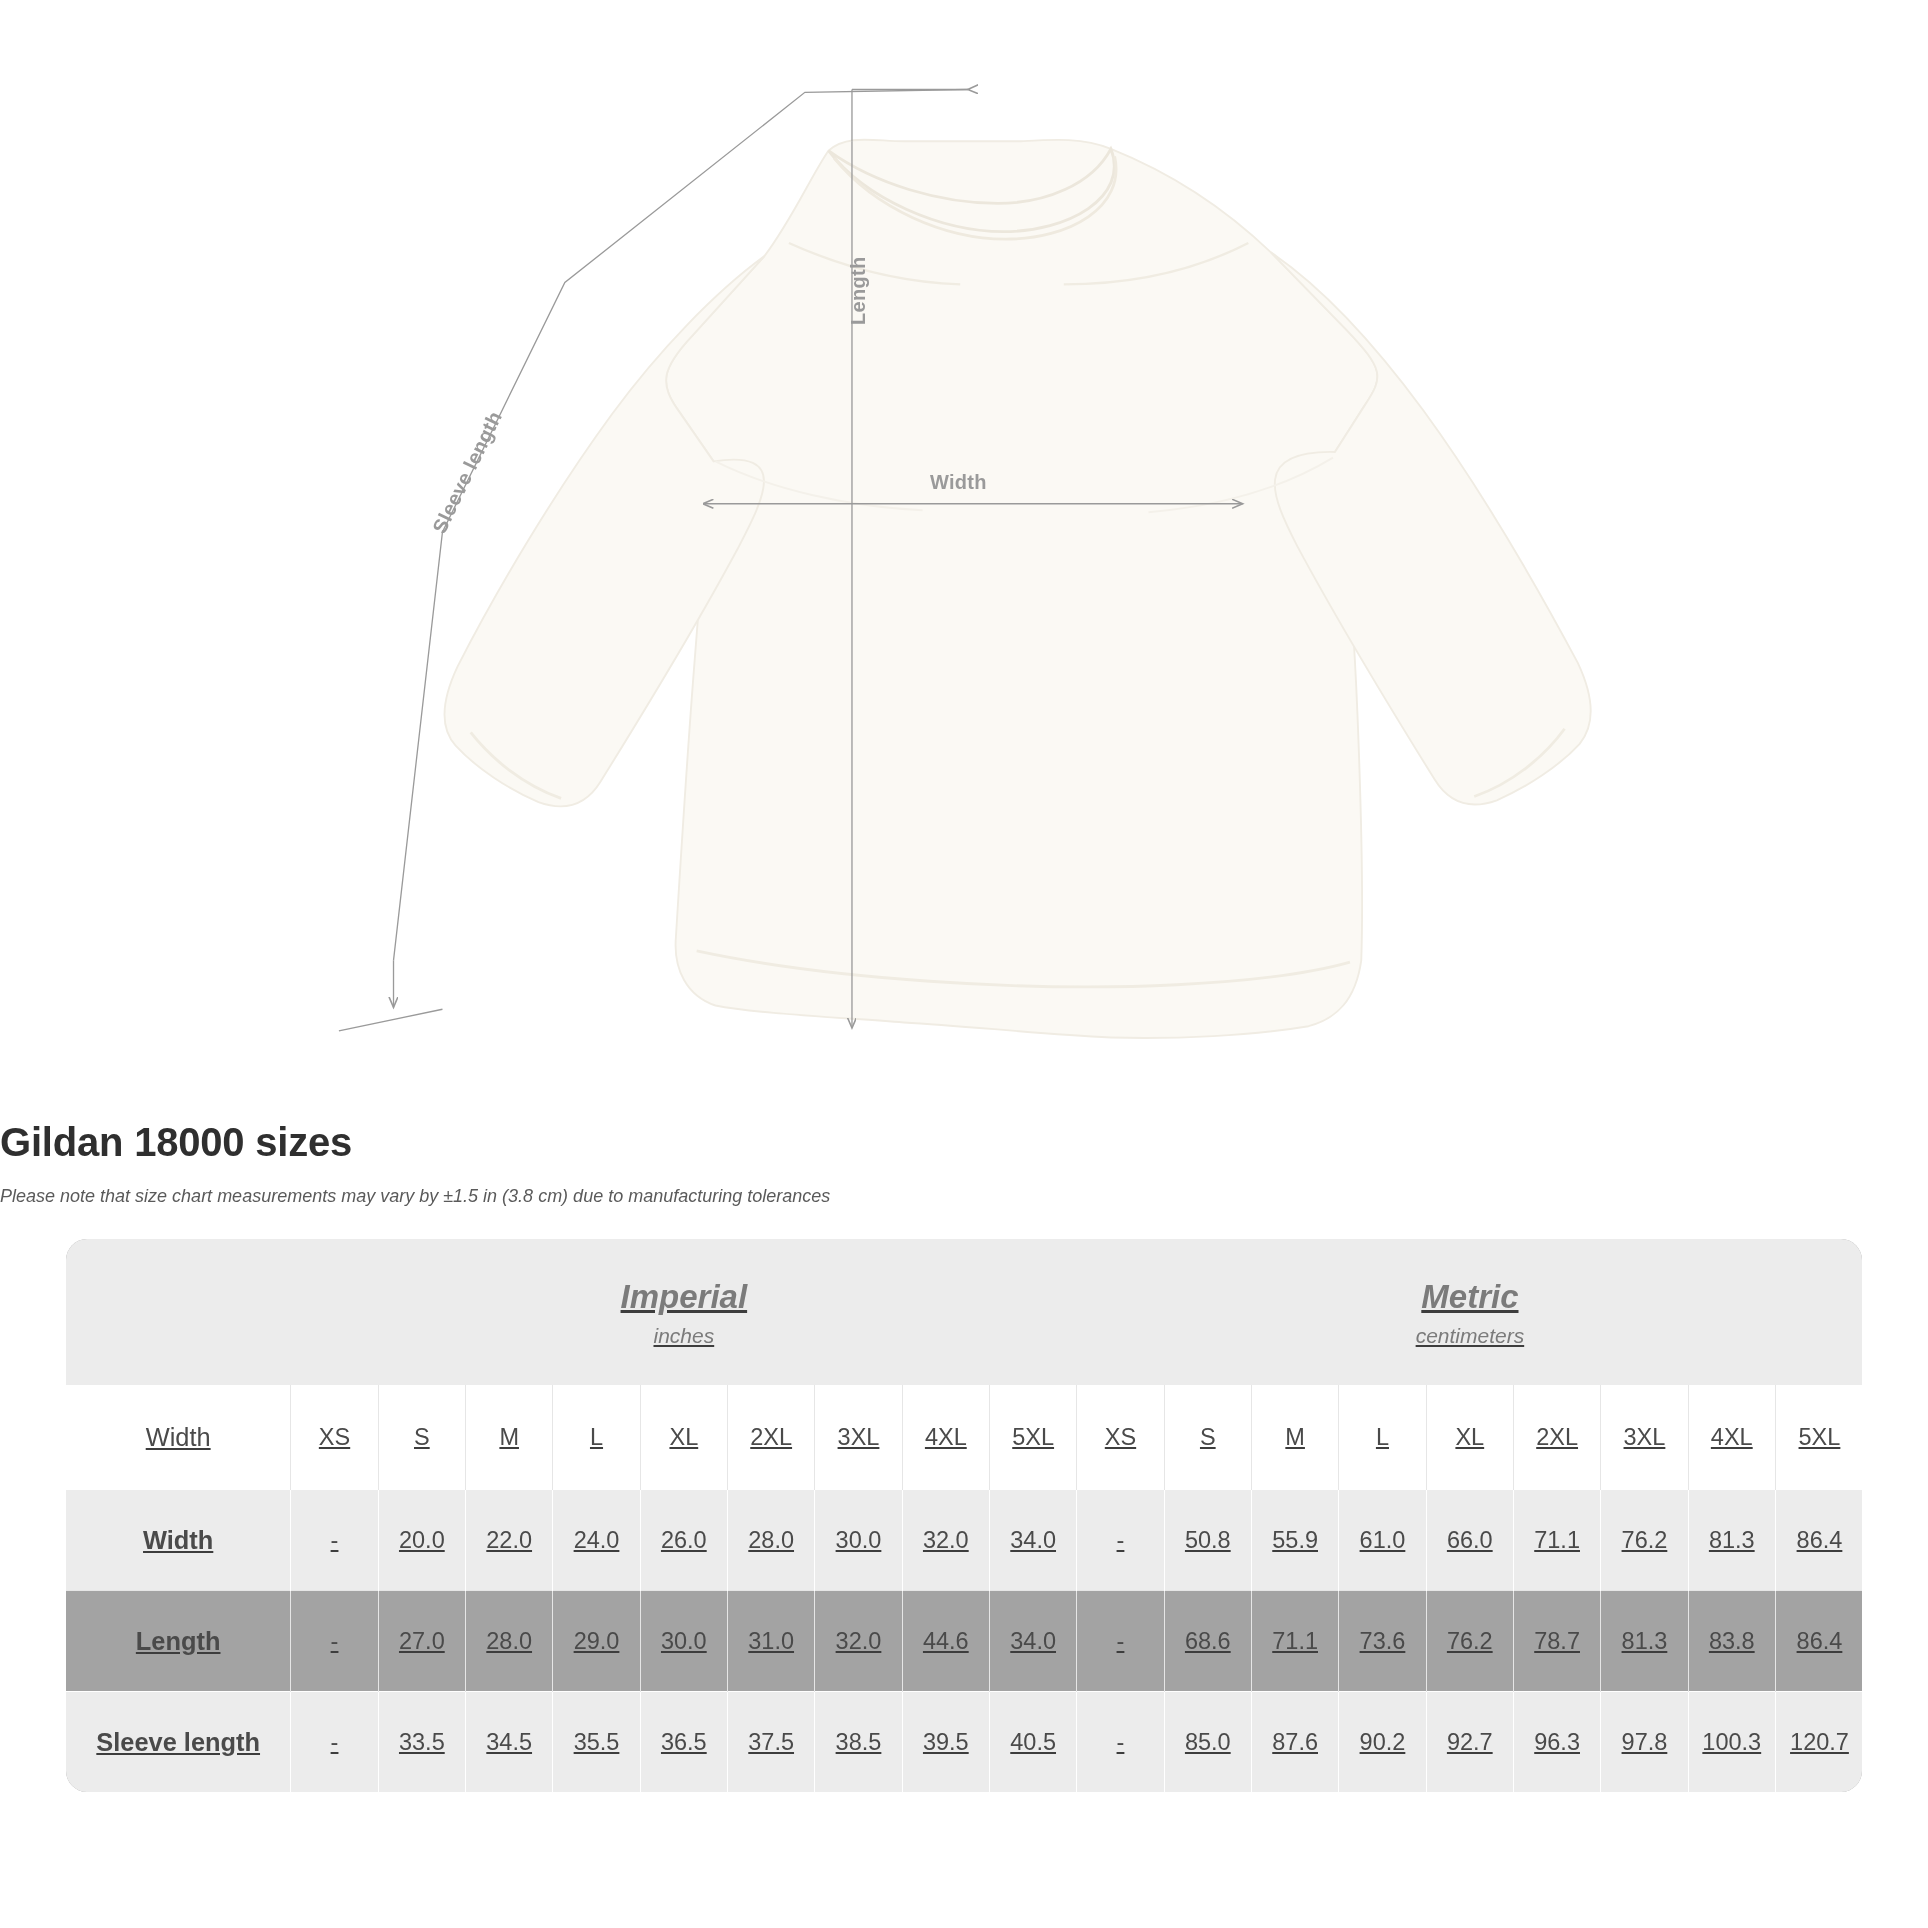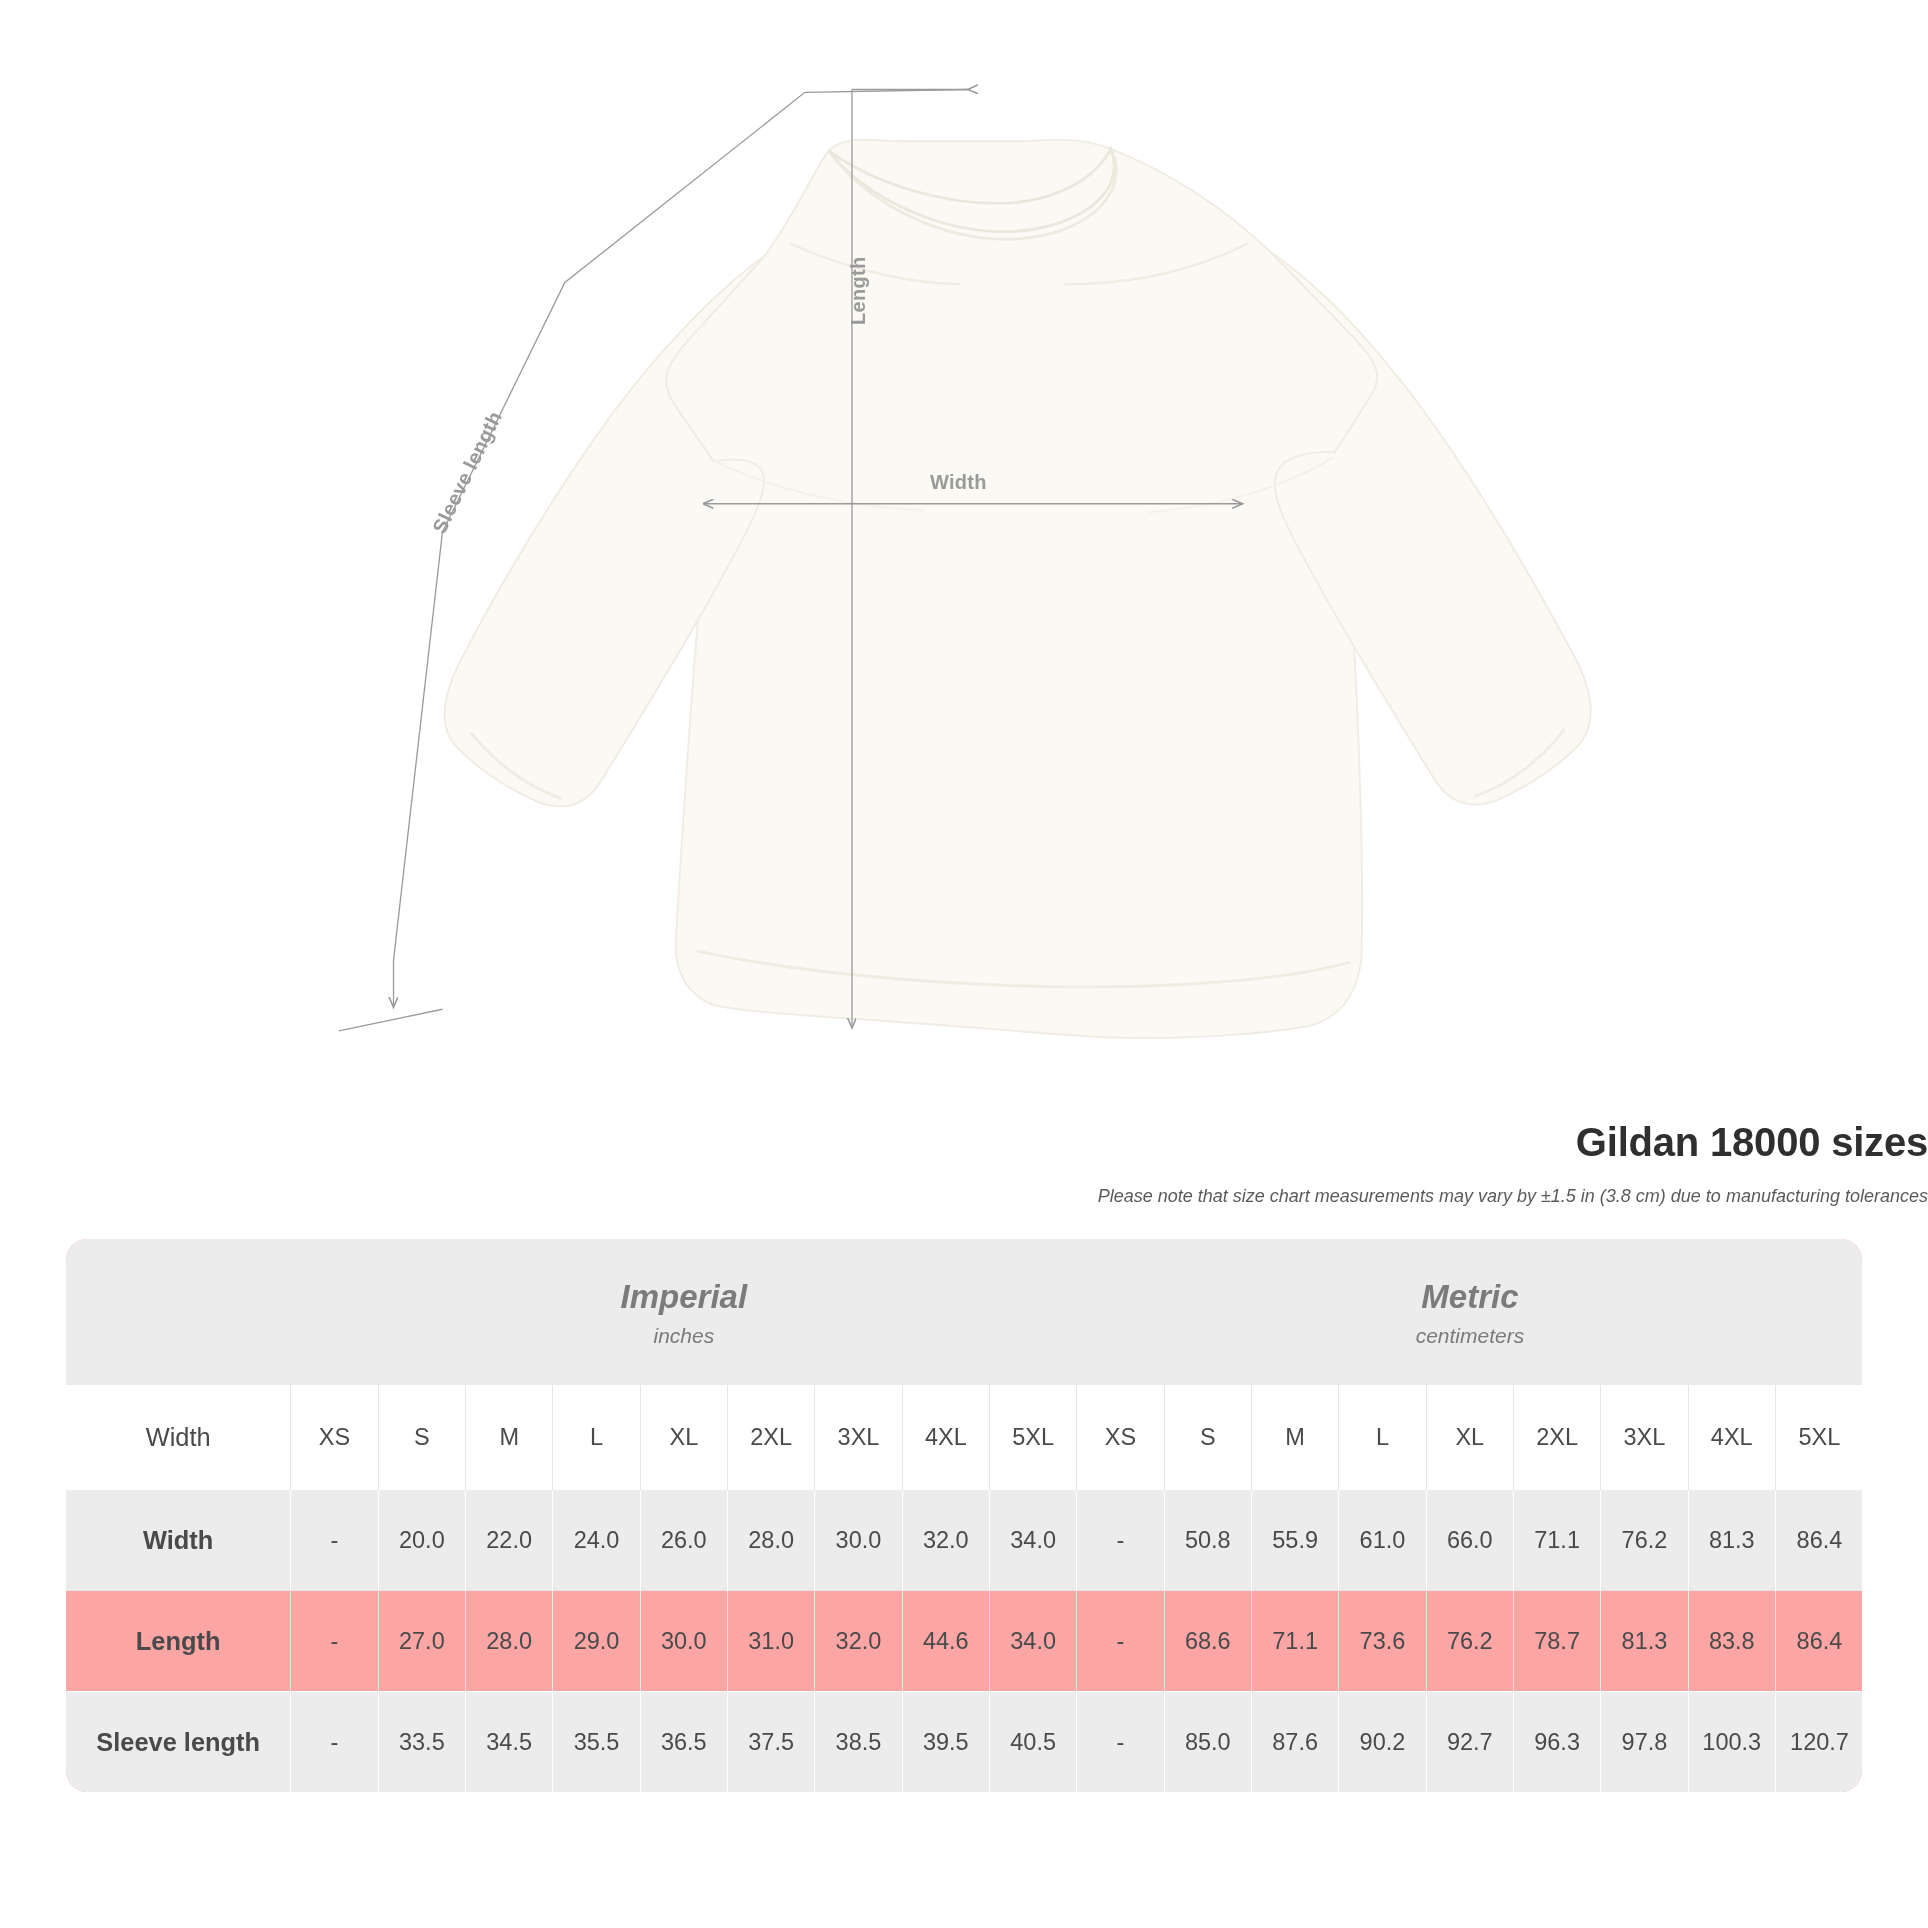--- a/index.html
+++ b/index.html
@@ -48,21 +48,21 @@
   }
   .label-sleeve {
     left: 428px;
     top: 527px;
     transform: rotate(-64deg);
     transform-origin: left top;
   }
 
   
   .title-block {
-    text-align: right;
+    text-align: left;
     margin-top: 9.4px;
   }
   .chart-title {
     font-size: 40px;
     font-weight: bold;
     color: #2f2f2f;
     margin: 0;
     letter-spacing: -0.2px;
   }
   .chart-note {
@@ -70,21 +70,22 @@
     font-style: italic;
     color: #5a5a5a;
     margin-top: 21px;
   }
 
   
   .table-wrap {
     margin: 32px 66px 0 66px;
     border-radius: 21px;
     overflow: hidden;
-    background: #fca5a5;
+    background: #a3a3a3;
+    text-decoration: underline;
   }
   table.size-table {
     border-collapse: collapse;
     width: 1797px;
     table-layout: fixed;
   }
   table.size-table td, table.size-table th {
     text-align: center;
     vertical-align: middle;
     font-size: 23.5px;

